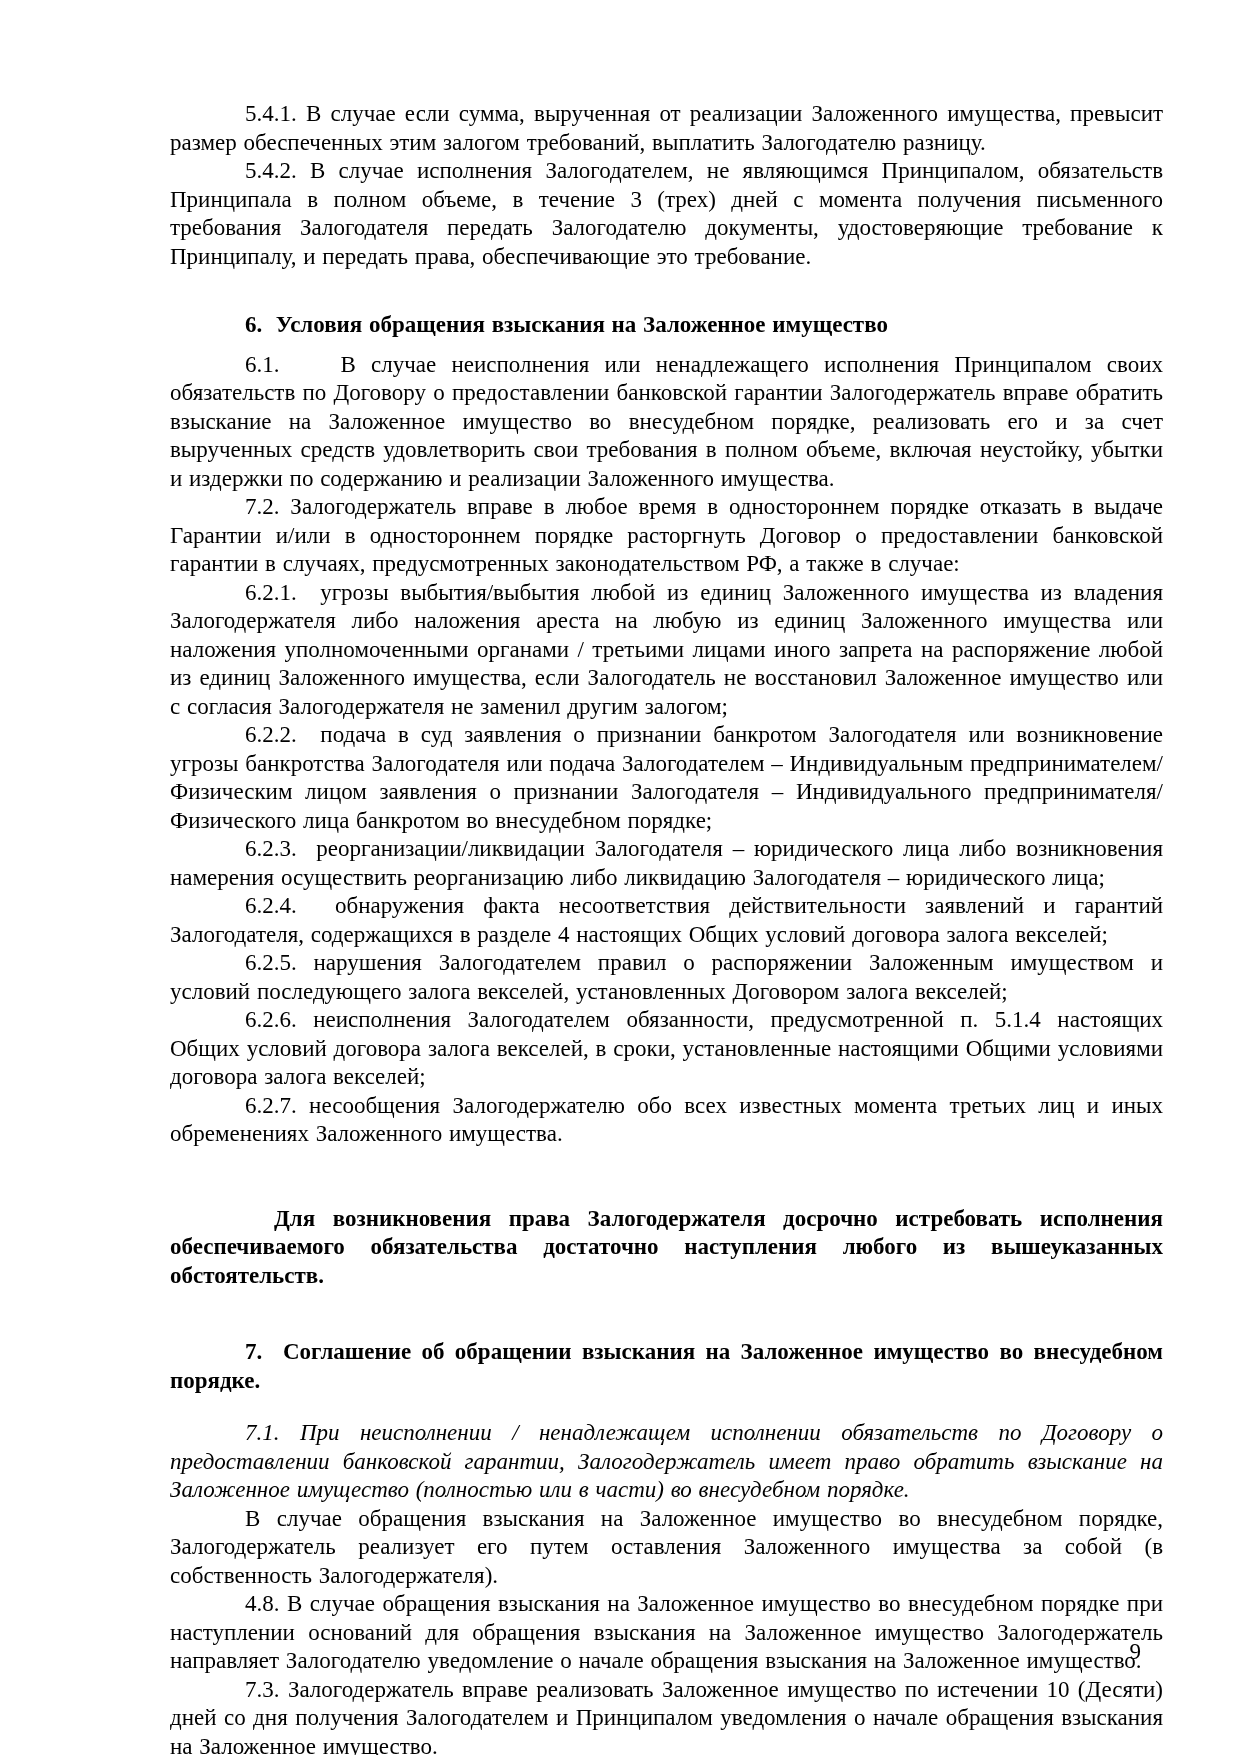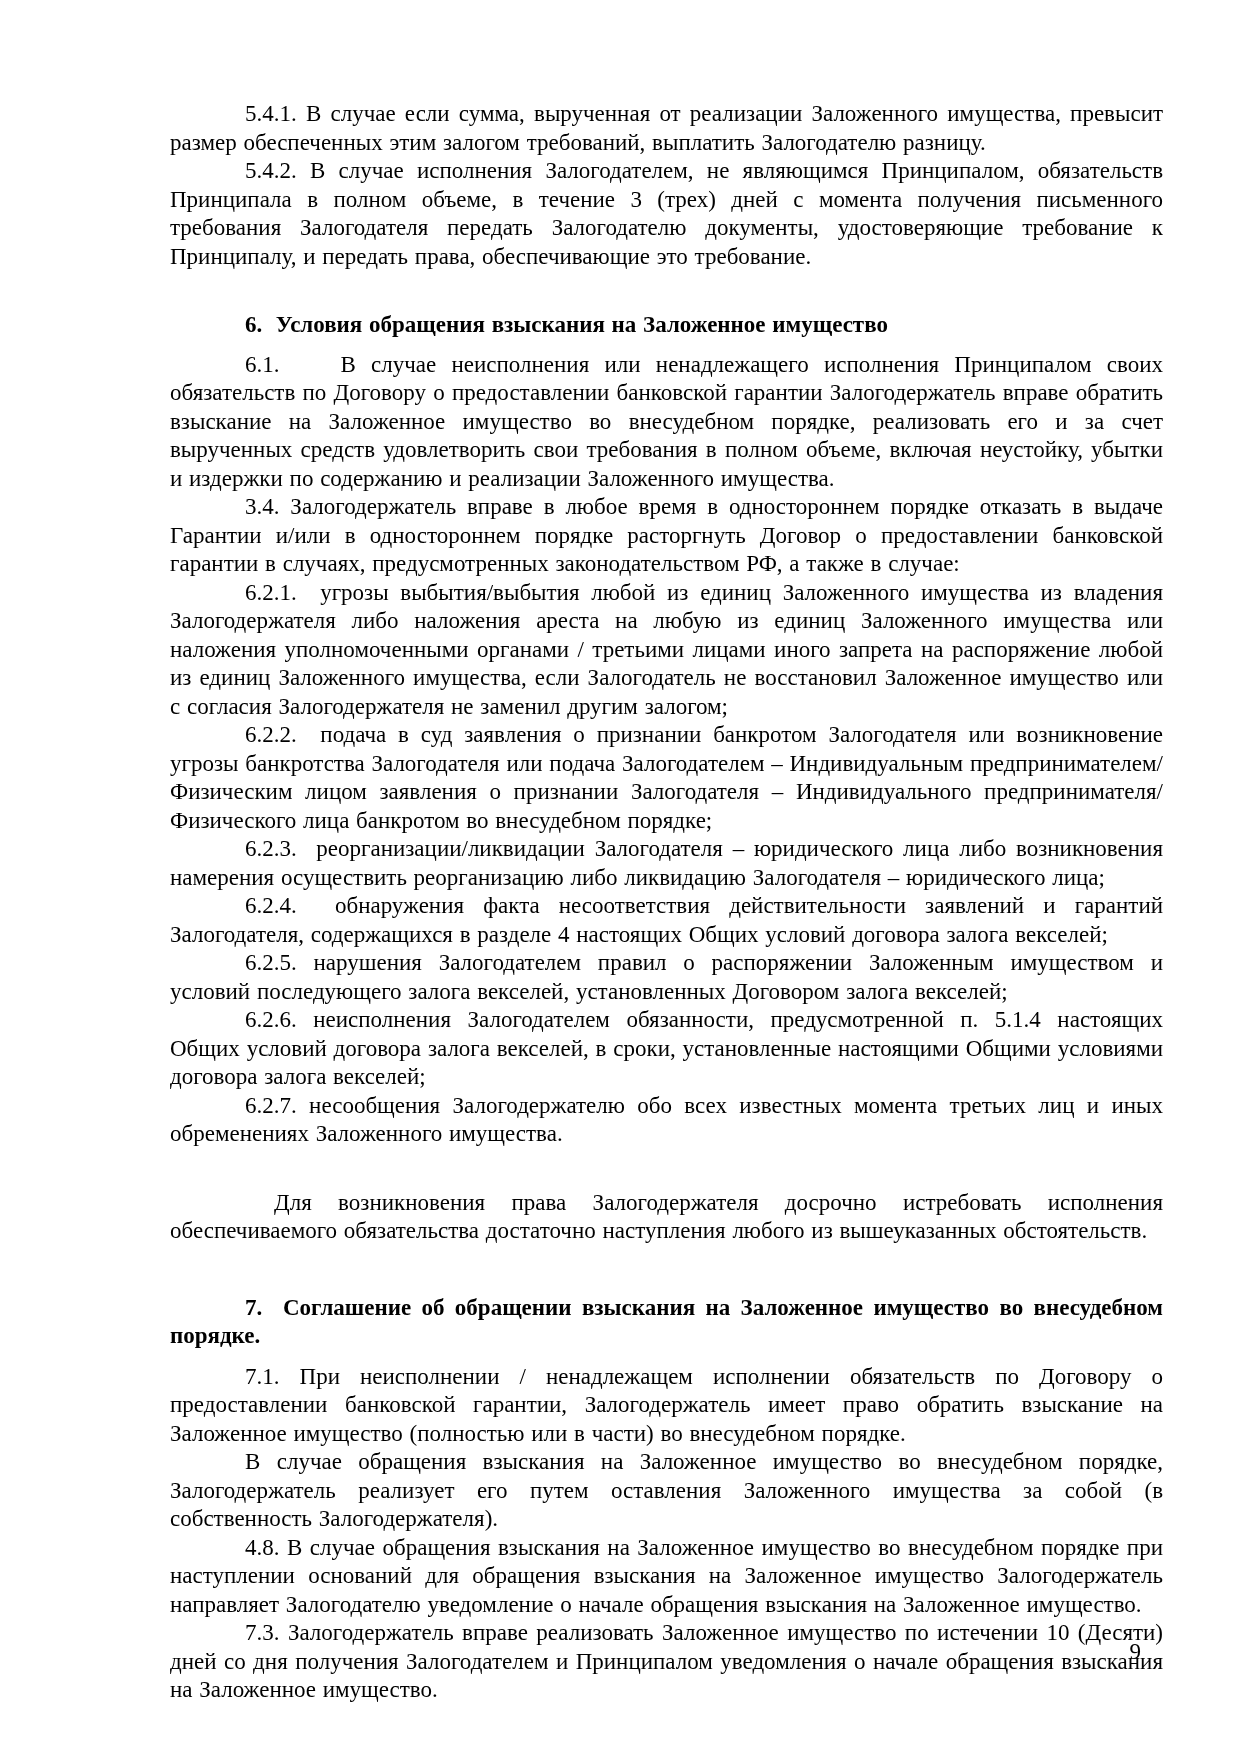--- a/index.html
+++ b/index.html
@@ -34,24 +34,26 @@
   .para.heading {
     font-weight: 700;
     margin-top: 40px;
     margin-bottom: 11px;
   }
   .para.heading.gap-lg {
     margin-top: 48px;
     font-family: Liberation Serif, serif;
   }
   .para.body.gap-lg {
-    margin-top: 40px;
+    margin-top: 56px;
+    font-weight: bold;
   }
   .para.gap-sm {
-    margin-top: 12px;
+    margin-top: 24px;
+    font-style: italic;
   }
   .para.deep-indent {
     text-indent: 104px;
   }
   .page-number {
     position: absolute;
     top: 1638px;
     right: 100px;
     font-size: 23px;
     line-height: 28.5px;
@@ -59,21 +61,21 @@
 </style>
 </head>
 <body>
 
 <main class="page">
   <div id="doc-content">
       <p class="para body">5.4.1. В случае если сумма, вырученная от реализации Заложенного имущества, превысит размер обеспеченных этим залогом требований, выплатить Залогодателю разницу.</p>
       <p class="para body">5.4.2. В случае исполнения Залогодателем, не являющимся Принципалом, обязательств Принципала в полном объеме, в течение 3 (трех) дней с момента получения письменного требования Залогодателя передать Залогодателю документы, удостоверяющие требование к Принципалу, и передать права, обеспечивающие это требование.</p>
       <p class="para heading">6.&nbsp;&nbsp;Условия обращения взыскания на Заложенное имущество</p>
       <p class="para body">6.1.&nbsp;&nbsp;&nbsp;&nbsp;В случае неисполнения или ненадлежащего исполнения Принципалом своих обязательств по Договору о предоставлении банковской гарантии Залогодержатель вправе обратить взыскание на Заложенное имущество во внесудебном порядке, реализовать его и за счет вырученных средств удовлетворить свои требования в полном объеме, включая неустойку, убытки и издержки по содержанию и реализации Заложенного имущества.</p>
-      <p class="para body">3.4. Залогодержатель вправе в любое время в одностороннем порядке отказать в выдаче Гарантии и/или в одностороннем порядке расторгнуть Договор о предоставлении банковской гарантии в случаях, предусмотренных законодательством РФ, а также в случае:</p>
+      <p class="para body">7.2. Залогодержатель вправе в любое время в одностороннем порядке отказать в выдаче Гарантии и/или в одностороннем порядке расторгнуть Договор о предоставлении банковской гарантии в случаях, предусмотренных законодательством РФ, а также в случае:</p>
       <p class="para body">6.2.1.&nbsp;&nbsp;угрозы выбытия/выбытия любой из единиц Заложенного имущества из владения Залогодержателя либо наложения ареста на любую из единиц Заложенного имущества или наложения уполномоченными органами / третьими лицами иного запрета на распоряжение любой из единиц Заложенного имущества, если Залогодатель не восстановил Заложенное имущество или с согласия Залогодержателя не заменил другим залогом;</p>
       <p class="para body">6.2.2.&nbsp;&nbsp;подача в суд заявления о признании банкротом Залогодателя или возникновение угрозы банкротства Залогодателя или подача Залогодателем – Индивидуальным предпринимателем/Физическим лицом заявления о признании Залогодателя – Индивидуального предпринимателя/Физического лица банкротом во внесудебном порядке;</p>
       <p class="para body">6.2.3.&nbsp;&nbsp;реорганизации/ликвидации Залогодателя – юридического лица либо возникновения намерения осуществить реорганизацию либо ликвидацию Залогодателя – юридического лица;</p>
       <p class="para body">6.2.4.&nbsp;&nbsp;обнаружения факта несоответствия действительности заявлений и гарантий Залогодателя, содержащихся в разделе 4 настоящих Общих условий договора залога векселей;</p>
       <p class="para body">6.2.5. нарушения Залогодателем правил о распоряжении Заложенным имуществом и условий последующего залога векселей, установленных Договором залога векселей;</p>
       <p class="para body">6.2.6. неисполнения Залогодателем обязанности, предусмотренной п. 5.1.4 настоящих Общих условий договора залога векселей, в сроки, установленные настоящими Общими условиями договора залога векселей;</p>
       <p class="para body">6.2.7. несообщения Залогодержателю обо всех известных момента третьих лиц и иных обременениях Заложенного имущества.</p>
       <p class="para body deep-indent gap-lg">Для возникновения права Залогодержателя досрочно истребовать исполнения обеспечиваемого обязательства достаточно наступления любого из вышеуказанных обстоятельств.</p>
       <p class="para heading gap-lg">7.&nbsp;&nbsp;Соглашение об обращении взыскания на Заложенное имущество во внесудебном порядке.</p>
       <p class="para body gap-sm">7.1. При неисполнении / ненадлежащем исполнении обязательств по Договору о предоставлении банковской гарантии, Залогодержатель имеет право обратить взыскание на Заложенное имущество (полностью или в части) во внесудебном порядке.</p>

